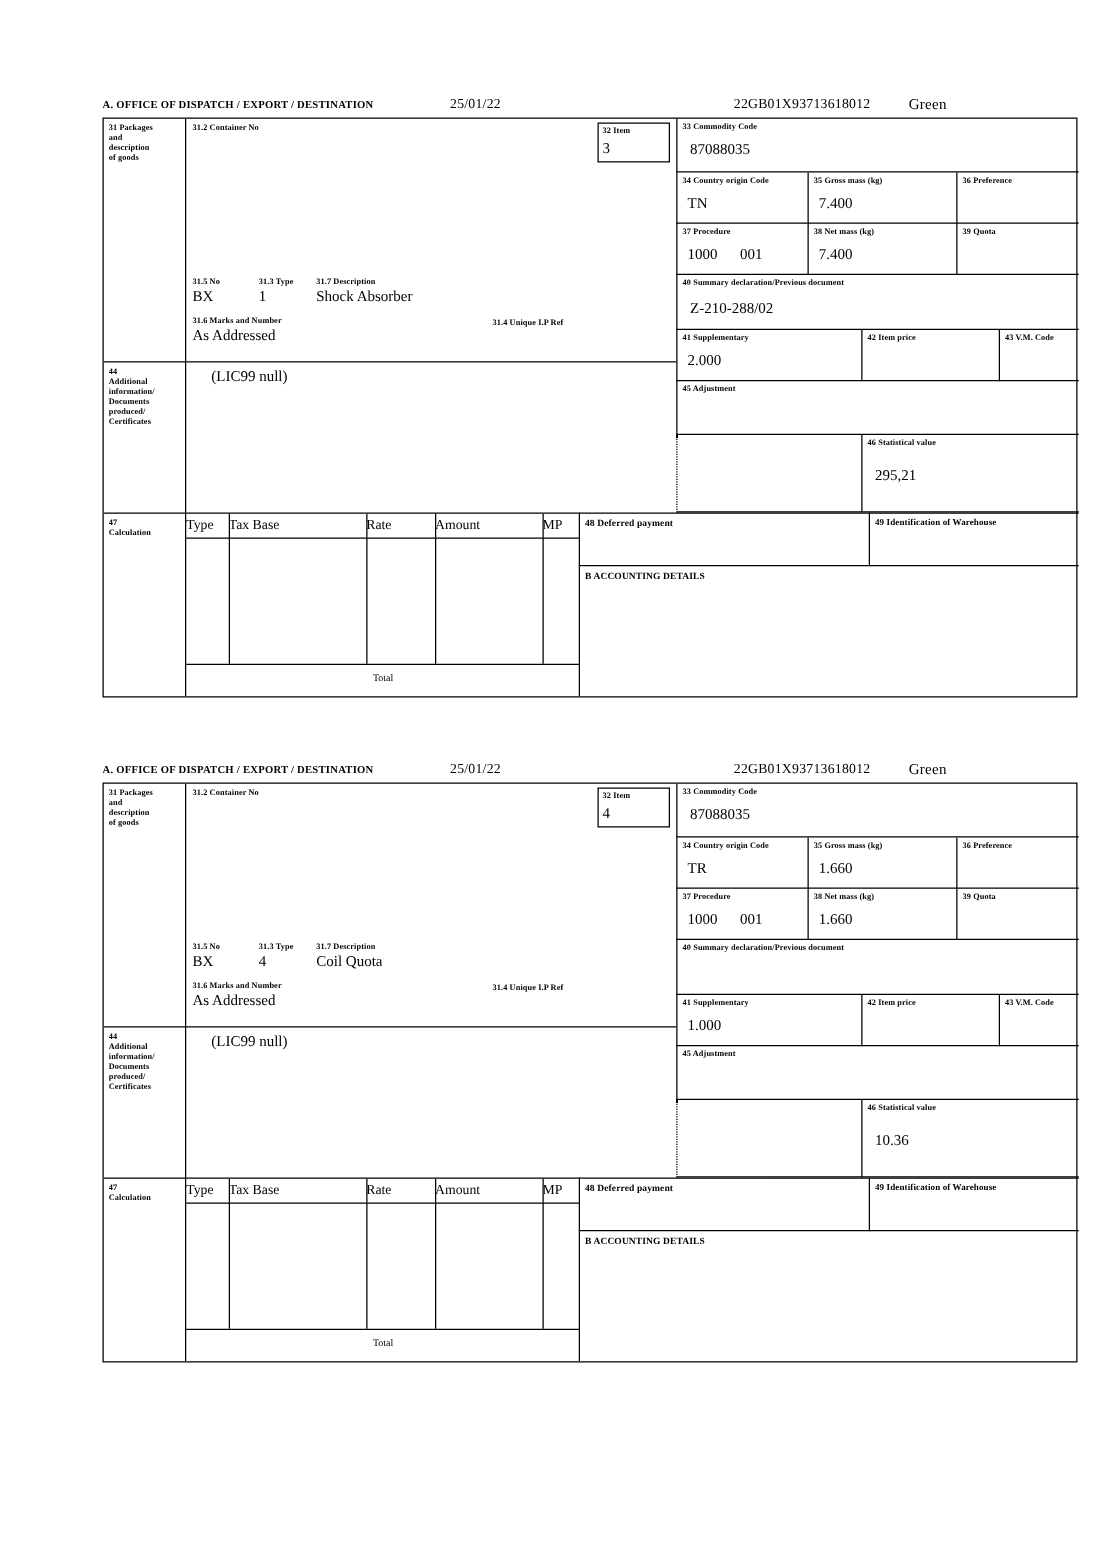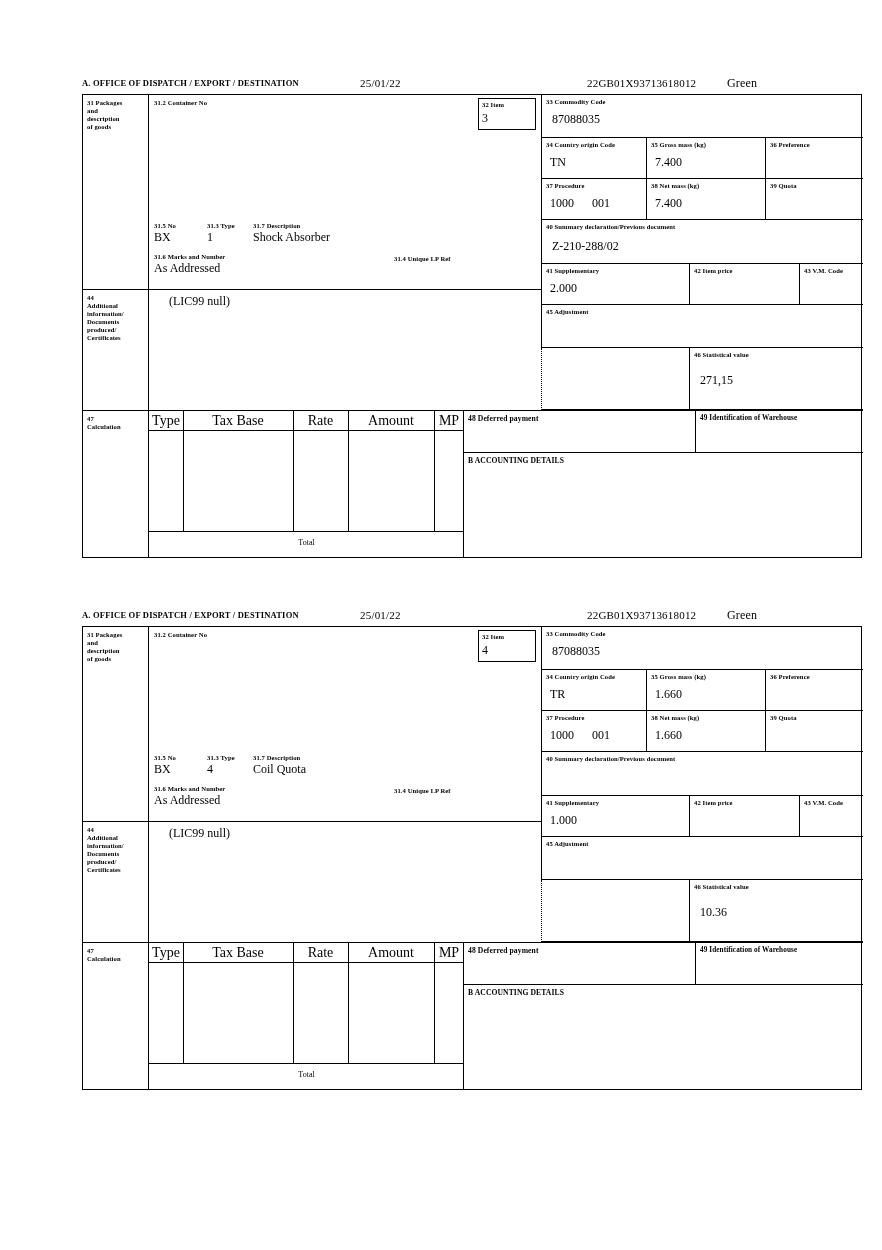--- a/index.html
+++ b/index.html
@@ -136,21 +136,21 @@
   
   .c44 { left: 0; top: 194px; width: 65px; height: 121px; border-top:1px solid #000; padding: 4px 3px 0 4px;}
   .c44area { left: 65px; top: 194px; width: 393px; height: 121px; border-left:1px solid #000; border-top:1px solid #000; padding: 4px 0 0 5px;}
   .c44area .lic { font-size: 12px; margin-left: 15px; }
 
   
   .c47 { left: 0; top: 315px; width: 65px; height: 147px; border-top:1px solid #000; padding: 4px 3px 0 4px;}
   .calcwrap { left: 65px; top: 315px; width: 315px; height: 147px; border-left:1px solid #000; border-top:1px solid #000; }
   .calc-table { position:absolute; left: 0; top: 0; width: 315px; height: 120px; }
   .calc-hdr { position:absolute; left:0; top:0; width:315px; height:19px; border-bottom:1px solid #000; }
-  .calc-hdr .ch { position:absolute; top:0; height:19px; border-right:1px solid #000; font-size:14px; text-align:center; line-height:19px; font-weight:normal;}
+  .calc-hdr .ch { position:absolute; top:0; height:19px; border-right:1px solid #000; font-size:11px; line-height:19px; font-weight:normal;}
   .calc-body { position:absolute; left:0; top:19px; width:315px; height:101px; border-bottom:1px solid #000;}
   .calc-body .cb { position:absolute; top:0; height:101px; border-right:1px solid #000; }
   .calc-total { position:absolute; left:0; top:120px; width:315px; height:27px; font-size:8px; text-align:center; line-height:24px; font-weight:normal;}
 
   .c48 { left: 380px; top: 315px; width: 232px; height: 43px; border-left:1px solid #000; border-top:1px solid #000; border-bottom:1px solid #000; padding: 3px 0 0 4px;}
   .c49 { left: 612px; top: 315px; width: 168px; height: 43px; border-left:1px solid #000; border-top:1px solid #000; border-bottom:1px solid #000; padding: 3px 0 0 4px;}
   .cB  { left: 380px; top: 358px; width: 400px; height: 104px; border-left:1px solid #000; padding: 3px 0 0 4px;}
   .cB .lbl { font-size: 7.6px; }
 </style>
 </head>
@@ -244,21 +244,21 @@
       </div>
 
       <div class="cell c45">
         <div class="lbl">45 Adjustment</div>
         <div class="val" style="margin-top:6px;margin-left:4px;"></div>
       </div>
 
       <div class="cell c46blank"></div>
       <div class="cell c46">
         <div class="lbl">46 Statistical value</div>
-        <div class="val" style="margin-top:14px;margin-left:6px;">271,15</div>
+        <div class="val" style="margin-top:14px;margin-left:6px;">295,21</div>
       </div>
 
       <div class="cell c44 lbl" style="white-space:pre-line;">44
 Additional
 information/
 Documents
 produced/
 Certificates</div>
       <div class="cell c44area">
         <div class="lic">(LIC99 null)</div>

